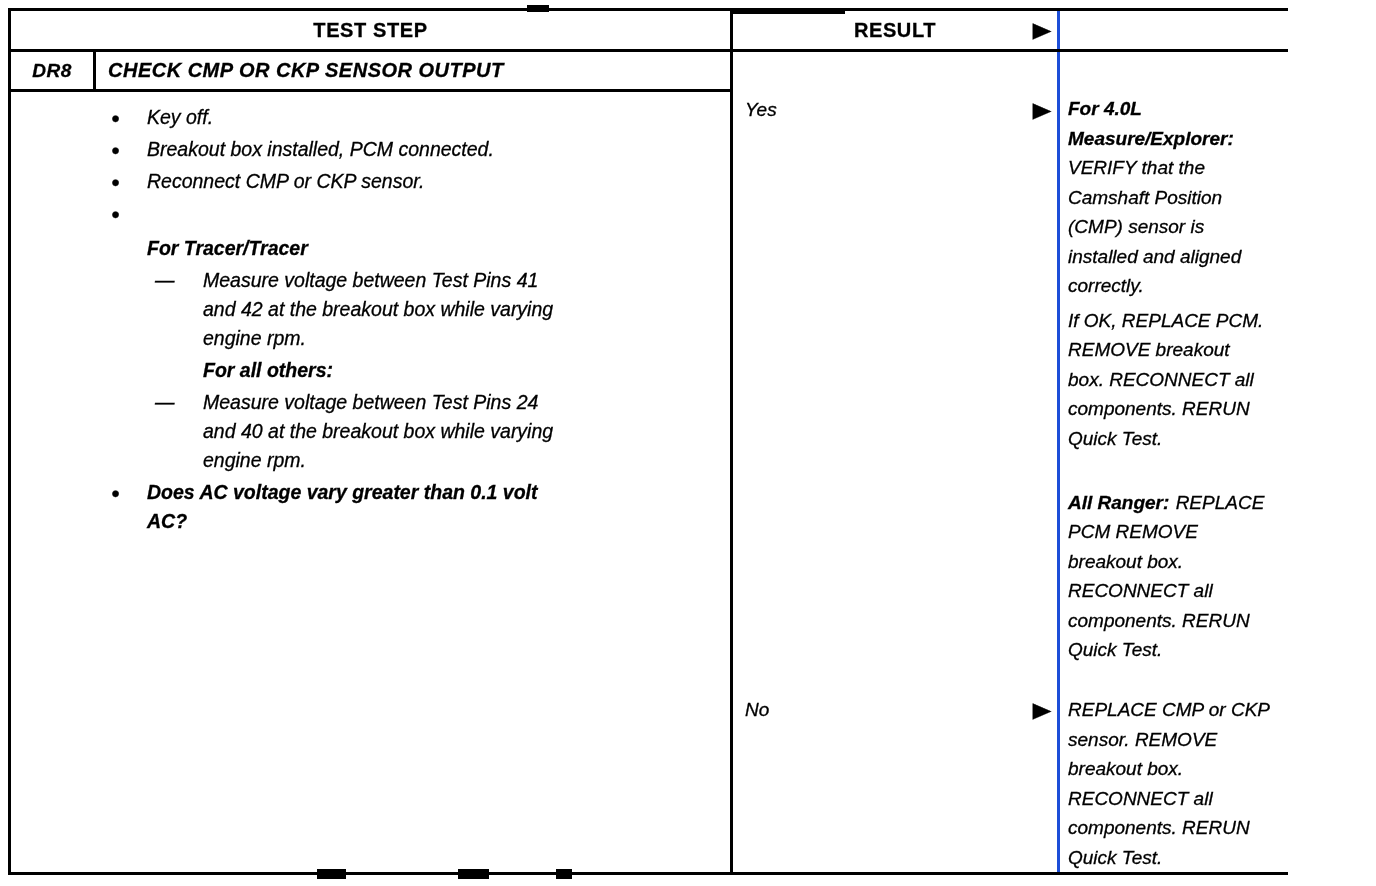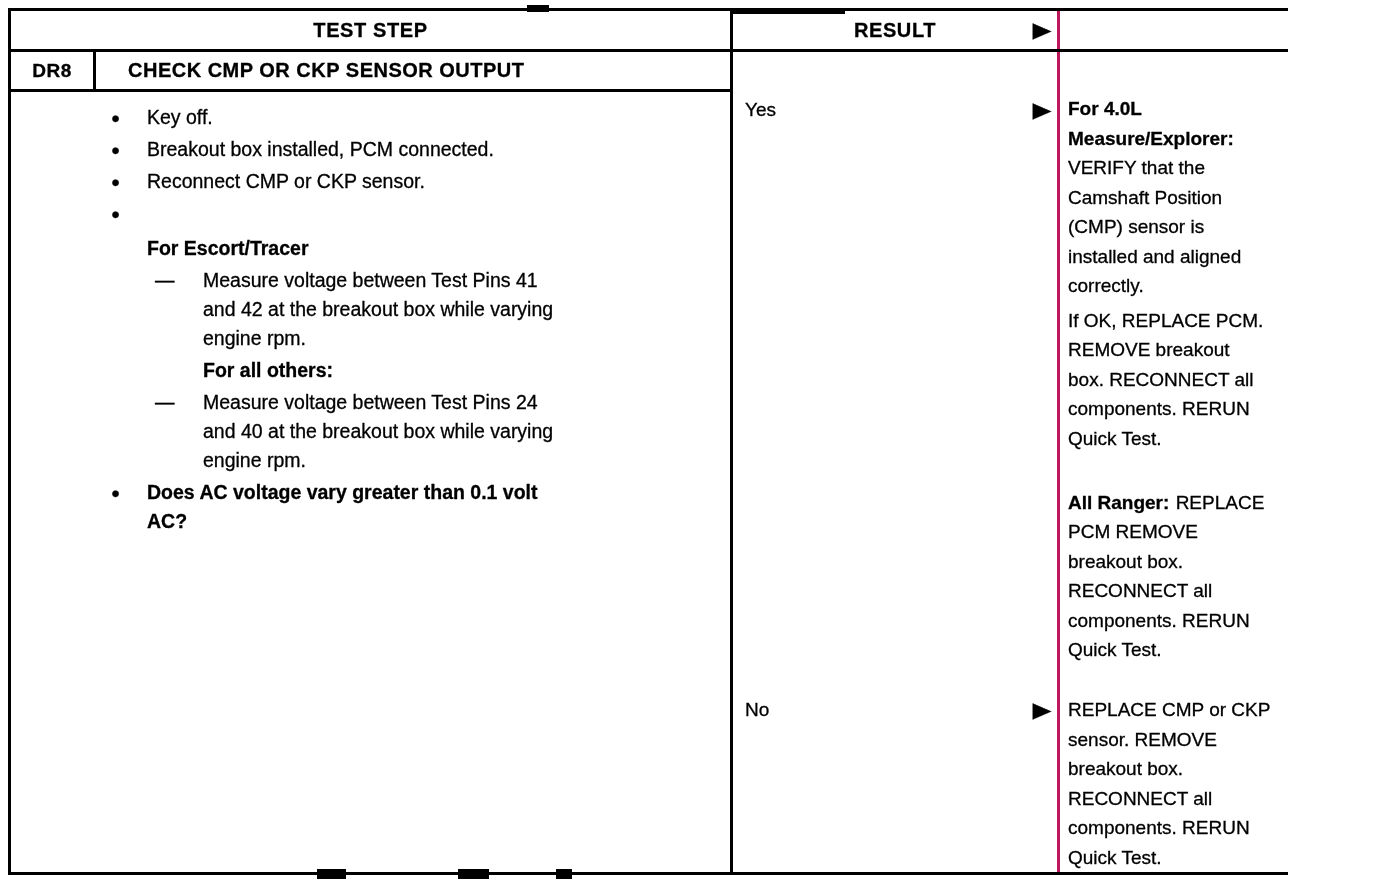--- a/index.html
+++ b/index.html
@@ -19,36 +19,36 @@
   }
 
   
   .hdr-row { display: flex; height: 38px; flex: none; border-bottom: 3px solid #000; }
   .hcell {
     box-sizing: border-box; position: relative;
     display: flex; align-items: center; justify-content: center;
     font-weight: bold; font-size: 20px; letter-spacing: 0.6px;
   }
   .w1 { width: 722px; border-right: 3px solid #000; }
-  .w2 { width: 327px; border-right: 3px solid #be185d; }
+  .w2 { width: 327px; border-right: 3px solid #1d4ed8; }
   .w3 { flex: 1; }
   .hdr-arrow { position: absolute; right: 6px; top: 50%; transform: translateY(-52%) scaleX(1.15); font-size: 21px; }
 
   
-  .body-row { flex: 1; display: flex; }
+  .body-row { flex: 1; display: flex; font-style: italic; }
   .bcol { box-sizing: border-box; position: relative; }
 
   .step-row { display: flex; height: 40px; box-sizing: border-box; border-bottom: 3px solid #000; }
   .step-id {
     width: 85px; box-sizing: border-box; border-right: 3px solid #000;
     display: flex; align-items: center; justify-content: center;
     font-weight: bold; font-size: 19px; letter-spacing: 0.5px;
   }
   .step-title {
-    flex: 1; display: flex; align-items: center; padding-left: 32px;
+    flex: 1; display: flex; align-items: center; padding-left: 12px;
     font-weight: bold; font-size: 20px; letter-spacing: 0.5px;
   }
 
   .proc { padding: 11px 12px 0 100px; font-size: 19.5px; line-height: 29px; }
   .li { display: flex; margin: 0 0 3px 0; }
   .li .marker { width: 36px; flex: none; }
   .li .marker.bullet { font-size: 15px; line-height: 29px; }
   .li .txt { white-space: pre-line; }
   .li-dash { margin-left: 44px; }
   .li-dash .marker { width: 48px; }
@@ -111,21 +111,21 @@
             <span class="marker bullet">●</span>
             <span class="txt">Breakout box installed, PCM connected.</span>
           </div>
           <div class="li">
             <span class="marker bullet">●</span>
             <span class="txt">Reconnect CMP or CKP sensor.</span>
           </div>
           <div class="li">
             <span class="marker bullet">●</span>
           </div>
-          <div class="sub">For Escort/Tracer</div>
+          <div class="sub">For Tracer/Tracer</div>
           <div class="li li-dash">
             <span class="marker">—</span>
             <span class="txt">Measure voltage between Test Pins 41
 and 42 at the breakout box while varying
 engine rpm.</span>
           </div>
           <div class="sub2">For all others:</div>
           <div class="li li-dash">
             <span class="marker">—</span>
             <span class="txt">Measure voltage between Test Pins 24

